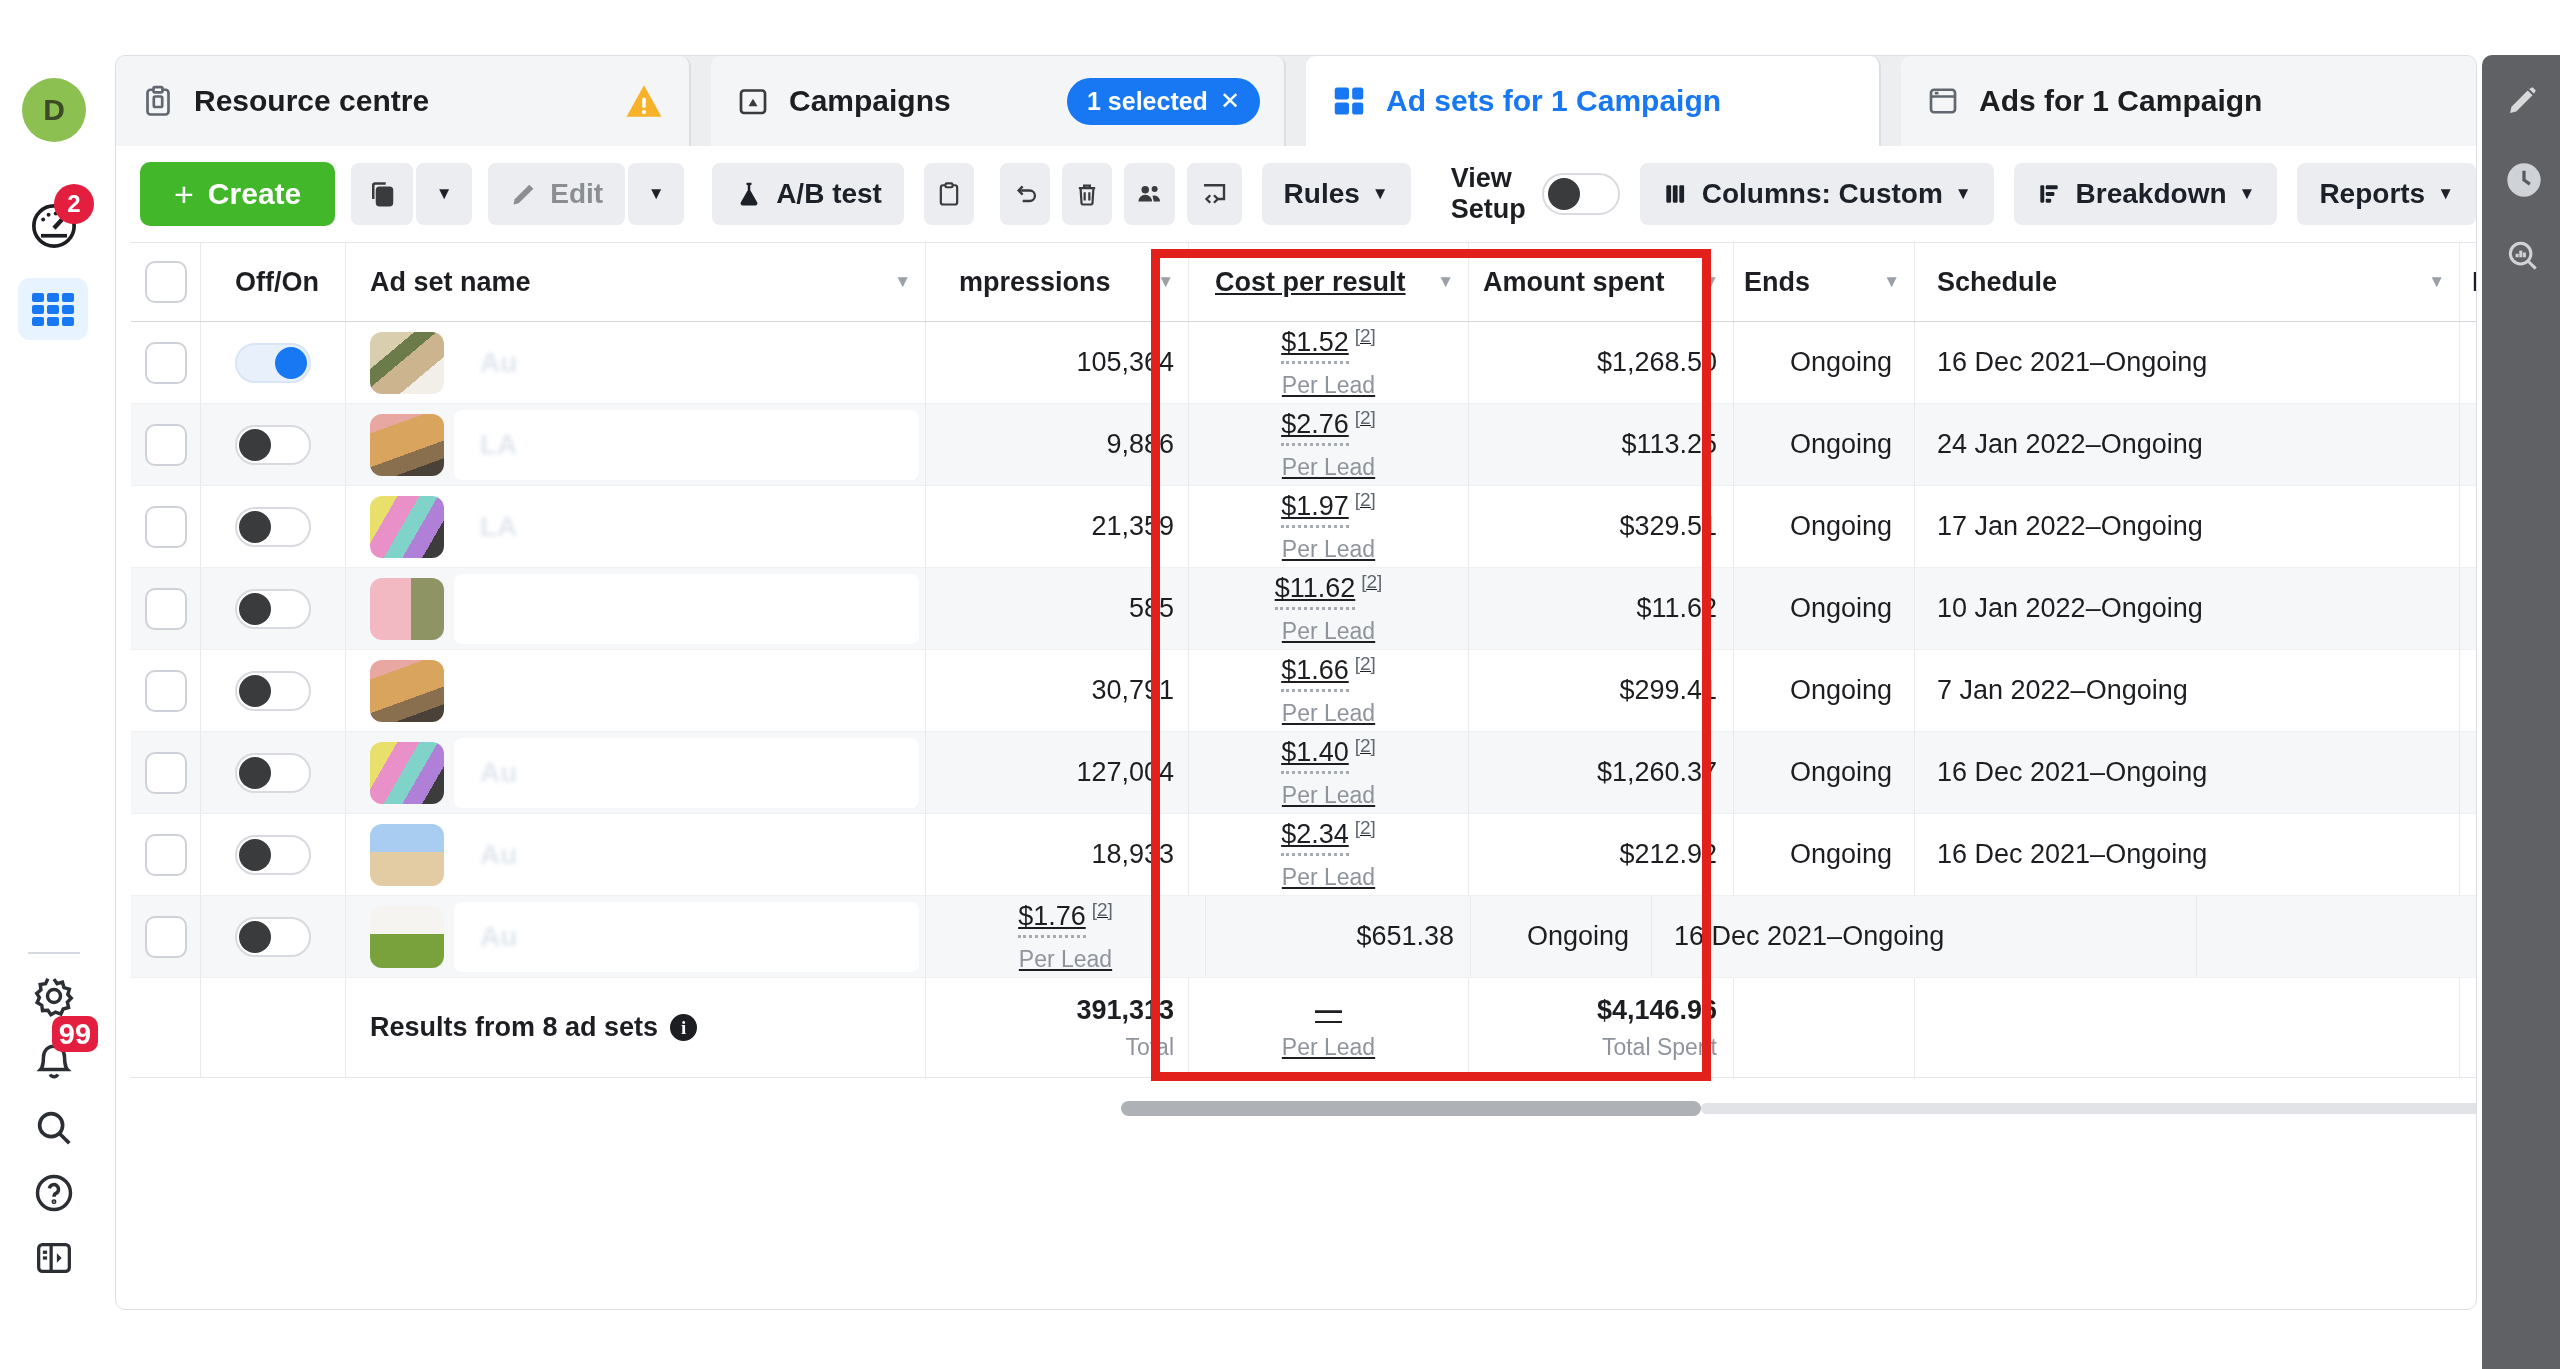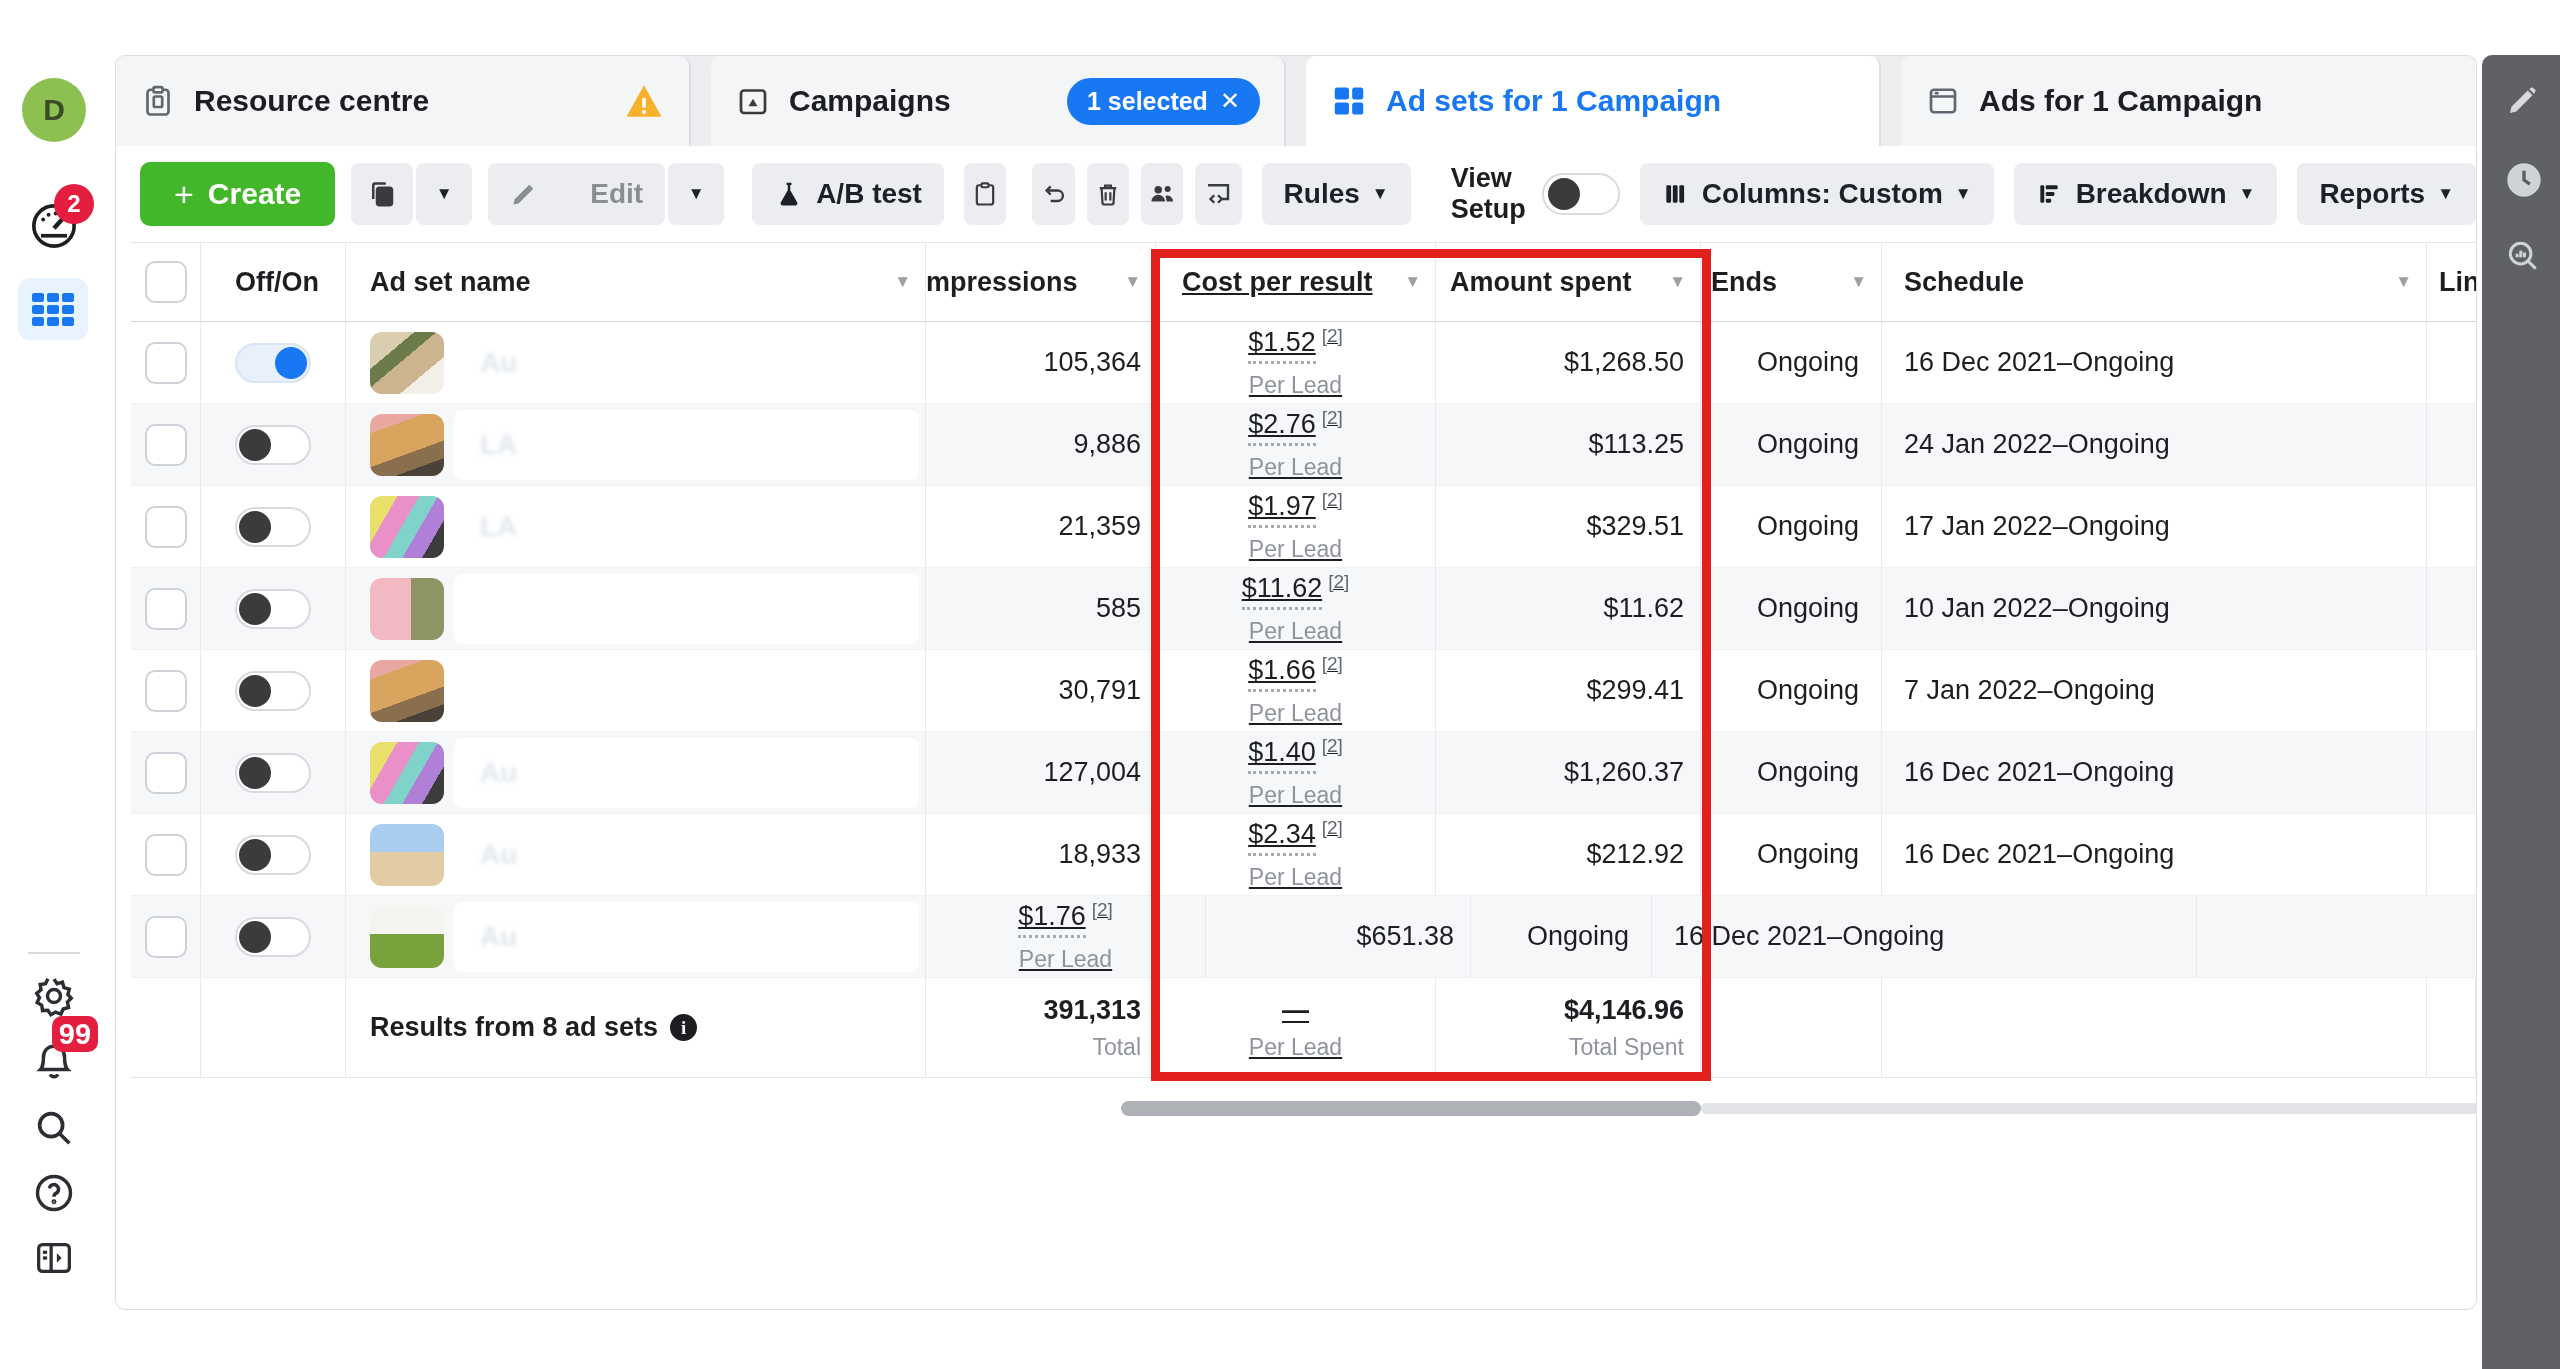--- a/index.html
+++ b/index.html
@@ -43,35 +43,35 @@
   
   #toolbar { height:96px; display:flex; align-items:center; padding-left:24px; background:#fff; }
   .btn { height:62px; background:#ebedf0; border-radius:8px; display:flex; align-items:center;
     justify-content:center; font-size:28px; font-weight:600; color:#1c2028; padding:0 22px; white-space:nowrap; }
   .btn.icon-only { width:62px; padding:0; }
   .btn.caret-seg { width:56px; padding:0; }
   .btn .cr { font-size:17px; margin-left:12px; color:#1c2028; }
   .btn-create { height:64px; background:#42b72a; color:#fff; border-radius:10px; font-size:30px;
     font-weight:700; padding:0 34px; display:flex; align-items:center; gap:14px; margin-right:16px; }
   .seg { display:flex; gap:3px; margin-right:16px; }
-  .dis { color:#8a8d91;margin-left:40px; }
+  .dis { color:#8a8d91; }
   .viewsetup { font-size:27px; font-weight:600; line-height:1.15; text-align:left; margin:0 16px 0 14px; }
   .switch { width:78px; height:42px; border:2px solid #d8dadf; background:#fff; border-radius:24px;
     position:relative; margin-right:20px; flex:none; }
   .switch .knob { position:absolute; top:3px; left:4px; width:32px; height:32px; border-radius:50%; background:#3a3b3c; }
   .gap12 { width:12px; flex:none; } .gap20 { width:20px; flex:none; } .gap26 { width:26px; flex:none; }
 
   
   #thead { display:flex; height:80px; border-top:1px solid #e3e5e8; border-bottom:1px solid #d4d6da;
     font-weight:700; font-size:27px; align-items:center; margin-left:15px; }
   .cell { flex:none; height:100%; display:flex; align-items:center; border-right:1px solid #e8eaed; position:relative; }
   .c-check { width:70px; justify-content:center; }
   .c-toggle { width:145px; justify-content:center; }
   .c-name  { width:580px; padding-left:24px; }
-  .c-imp   { width:230px; justify-content:flex-end; padding-right:14px; }
+  .c-imp   { width:230px; justify-content:flex-end; padding-right:14px;margin-left:33px; }
   .c-cost  { width:280px; justify-content:center;text-decoration:underline; }
   .c-spent { width:265px; justify-content:flex-end; padding-right:16px; }
   .c-ends  { width:181px; justify-content:flex-end; padding-right:22px; }
   .c-sched { width:545px; padding-left:22px; }
   .c-link  { width:49px; padding-left:12px; border-right:none; overflow:hidden; }
   #thead .c-toggle { justify-content:center; padding-left:8px; }
   #thead .c-imp { justify-content:flex-start; padding-right:0; }
   #thead .c-cost { justify-content:flex-start; padding-left:26px; }
   #thead .c-spent { justify-content:flex-start; padding-left:14px; }
   #thead .c-ends { justify-content:flex-start; padding-left:10px; padding-right:0; }

